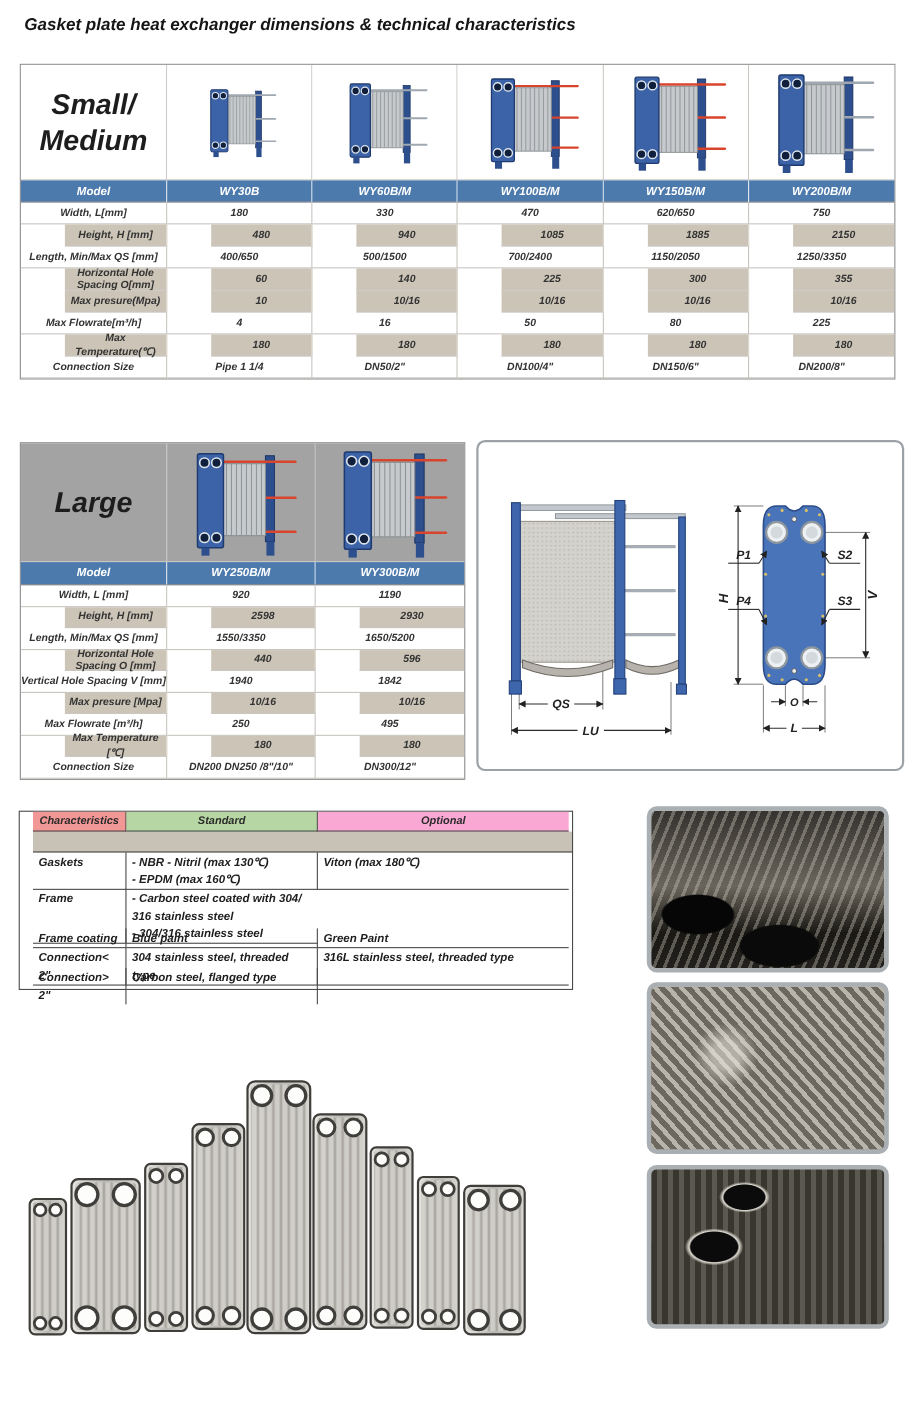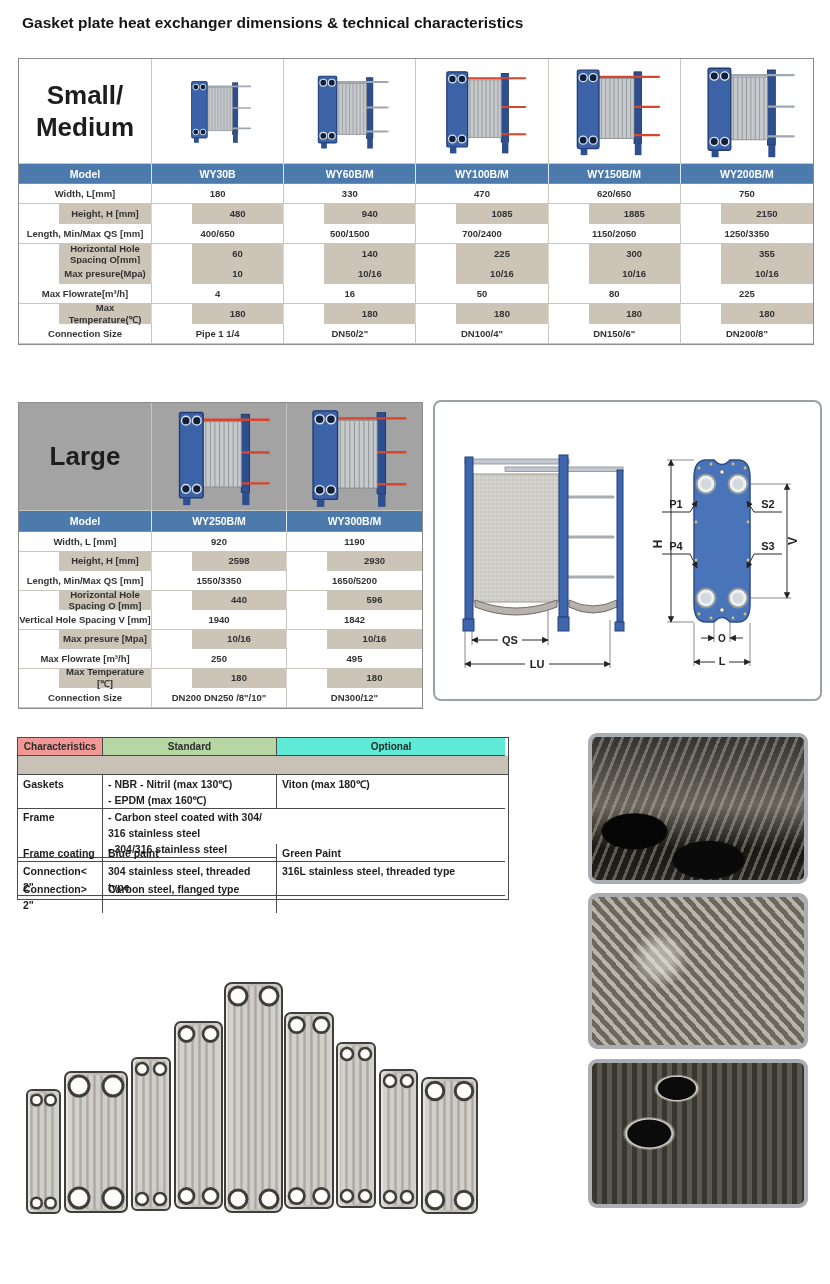--- a/index.html
+++ b/index.html
@@ -1,17 +1,17 @@
 <!DOCTYPE html>
 <html><head>
 <meta charset="utf-8">
 <style>
   html,body{margin:0;padding:0;background:#fff;}
   #page{position:relative;width:830px;height:1284px;background:#fff;overflow:hidden;
-        font-family:"Liberation Sans",sans-serif;}
+        font-family:"Liberation Sans",sans-serif;font-style:italic;}
   .title{position:absolute;left:22px;top:14px;font-size:15.5px;font-weight:700;color:#151515;}
 
   
   .t{position:absolute;background:#fff;border:1px solid #8c8c8c;}
   .row{display:grid;}
   .r6{grid-template-columns:133px repeat(5,1fr);}
   .r3{grid-template-columns:133px 1fr 1fr;}
   .c{display:flex;align-items:center;justify-content:center;text-align:center;
      border-right:1px solid #c9c6c0;border-bottom:1px solid #c9c6c0;
      font-size:9.5px;font-weight:600;color:#333;}
@@ -24,21 +24,21 @@
   .dr2 .c{height:18.5px;}
   .tan .c{background:#cbc4b7;border-right:1px solid #dedad2;margin-left:40px;}
   .grouplabel{font-size:26px;font-weight:700;color:#1d1d1d;white-space:pre-line;
               line-height:1.25;text-align:center;}
 
   
   .diagbox{position:absolute;left:433px;top:400px;width:385px;height:297px;
            border:2px solid #9ba1a6;border-radius:8px;background:#fff;}
 
   
-  .ct{position:absolute;left:17px;top:737px;width:490px;border:1.5px solid #4a4a4a;background:#fff;}
+  .ct{position:absolute;left:17px;top:737px;width:490px;border:1.5px solid #4a4a4a;background:#fff;padding-left:12px;}
   .ct .row{grid-template-columns:85px 174px 228px;}
   .ct .hc{display:flex;align-items:center;justify-content:center;height:17px;
           font-size:10px;font-weight:700;color:#2b2b2b;
           border-right:1.5px solid #4a4a4a;border-bottom:1.5px solid #4a4a4a;}
   .ct .row .hc:last-child{border-right:none;}
   .grayrow{height:18px;background:#c8c1b5;border-bottom:1.5px solid #4a4a4a;}
   .ct .bc{font-size:10.5px;font-weight:700;color:#1d1d1d;padding:1px 5px 0 5px;
           border-right:1px solid #4a4a4a;border-bottom:1px solid #4a4a4a;
           white-space:pre-line;line-height:16px;box-sizing:border-box;}
   .ct .row .bc:last-child{border-right:none;}
@@ -393,21 +393,21 @@
         <rect x="280" y="253" width="14" height="12" fill="#fff"></rect>
         <text x="287" y="263" font-size="11" font-weight="bold" fill="#222" text-anchor="middle">L</text>
       </g>
     </svg>
   </div>
 
   <div class="ct">
     <div class="row">
       <div class="hc" style="background:#f19795">Characteristics</div>
       <div class="hc" style="background:#b6d7a4">Standard</div>
-      <div class="hc" style="background:#5eead4">Optional</div>
+      <div class="hc" style="background:#f9a8d4">Optional</div>
     </div>
     <div class="grayrow"></div>
     <div class="row" style="height:33px">
       <div class="bc">Gaskets</div>
       <div class="bc">- NBR - Nitril (max 130℃)
 - EPDM (max 160℃)</div>
       <div class="bc">Viton (max 180℃)</div>
     </div>
     <div class="row" style="height:36px">
       <div class="bc">Frame</div>

